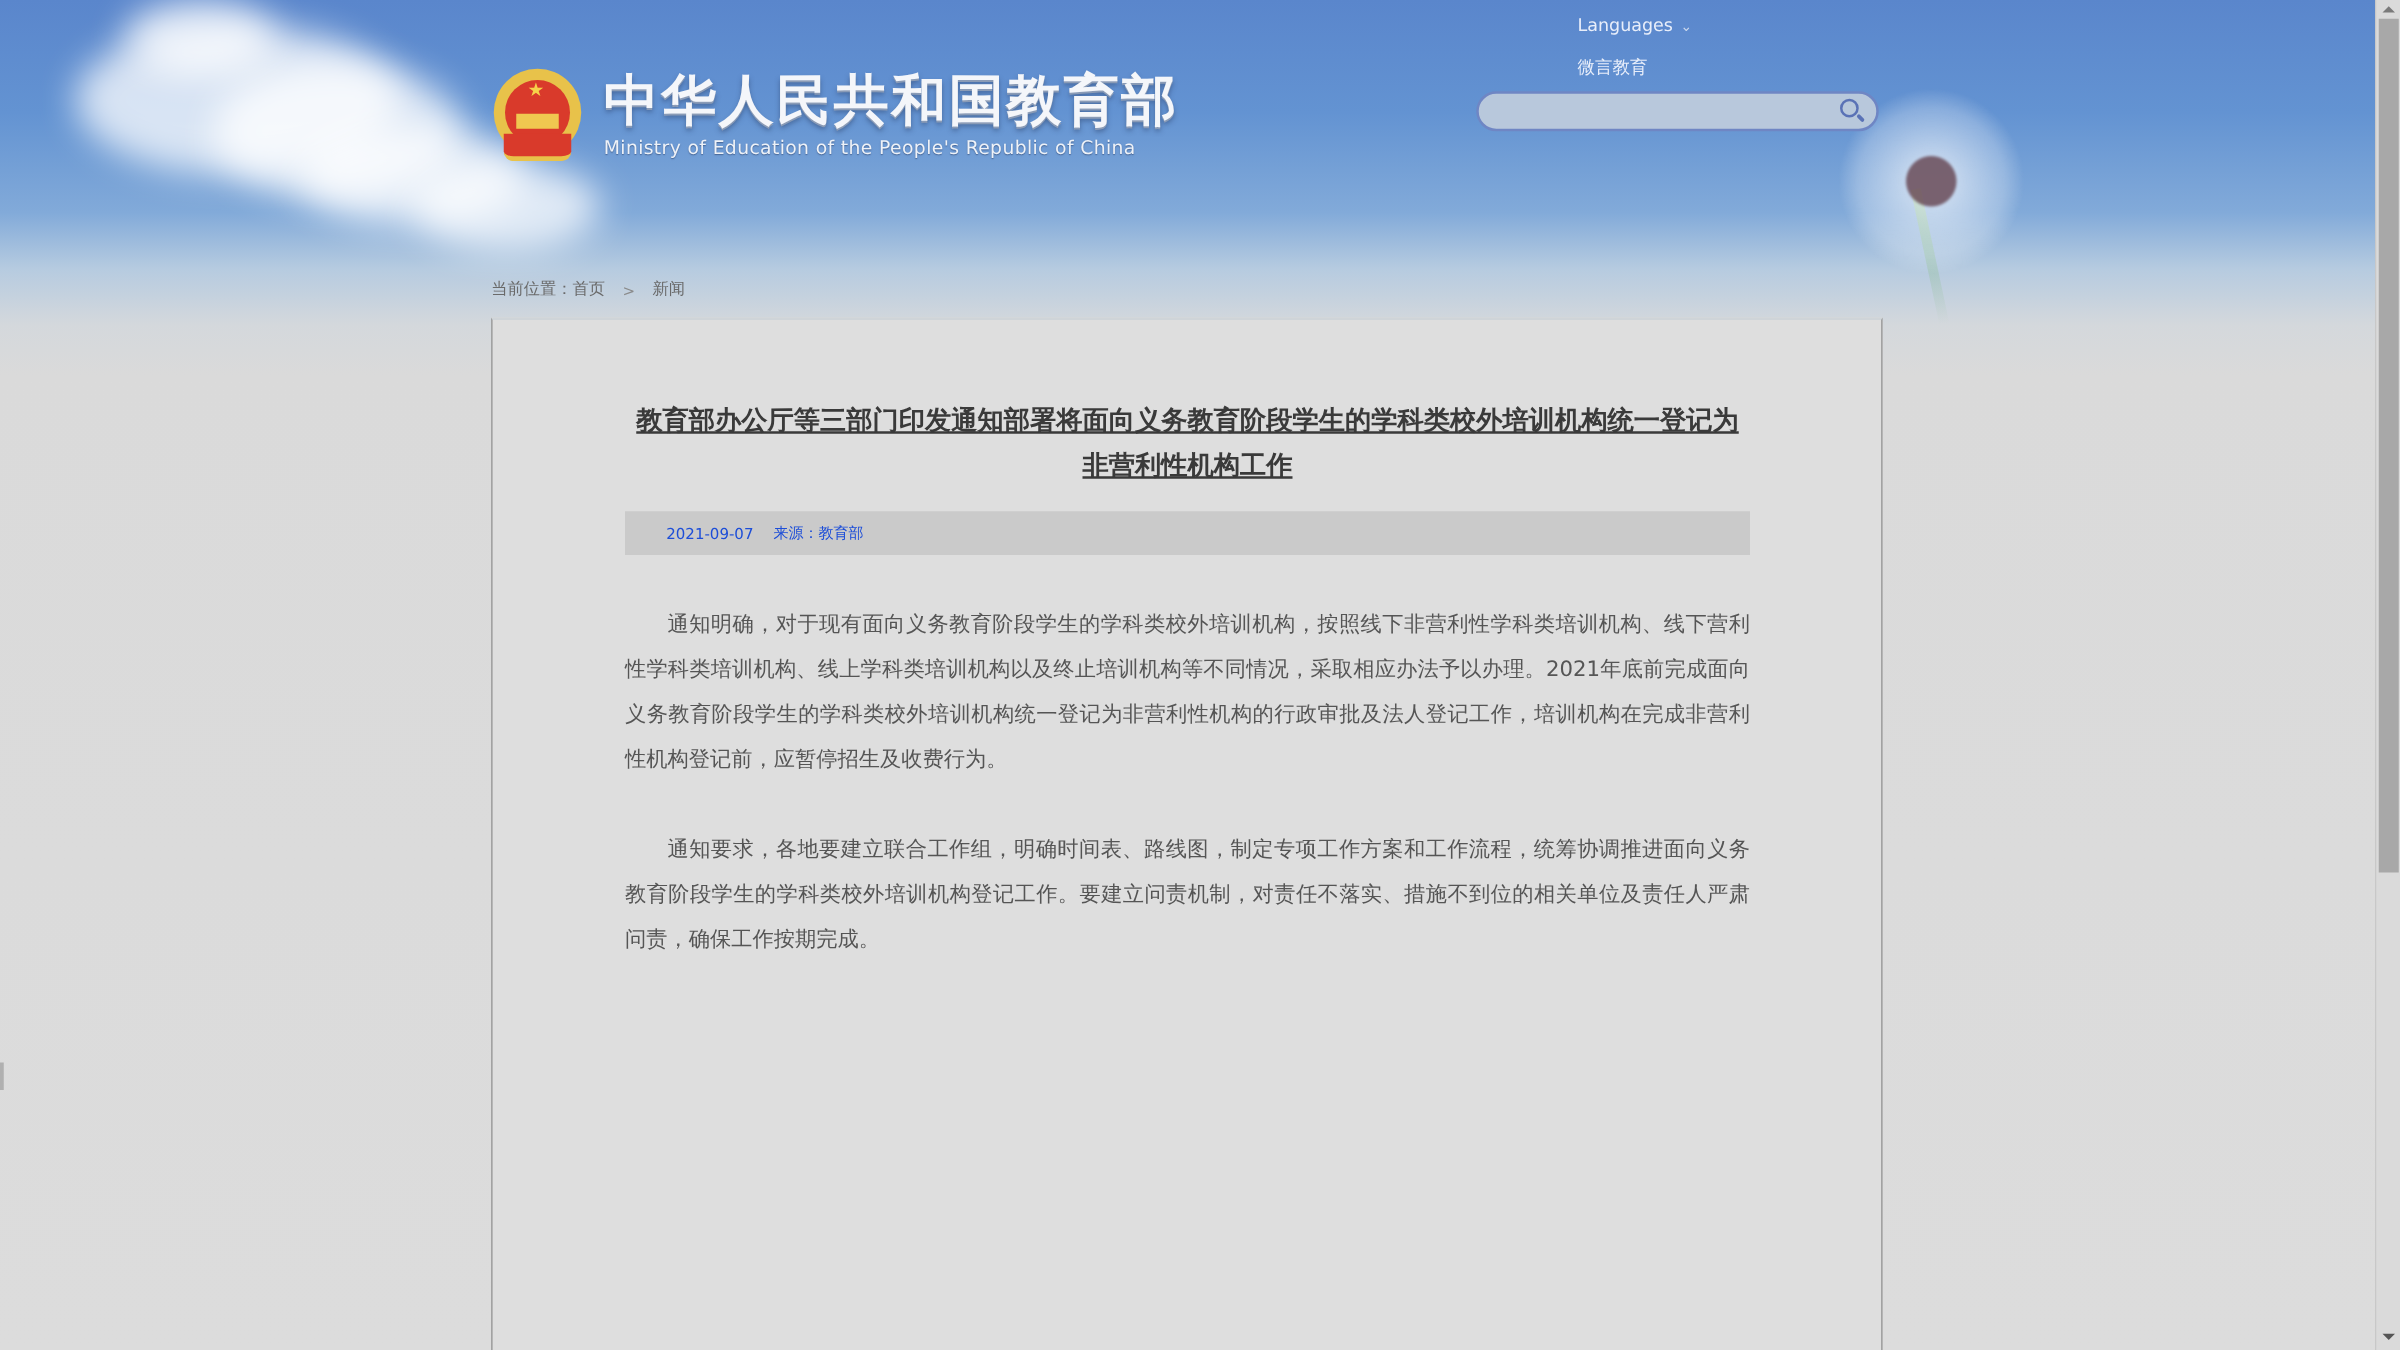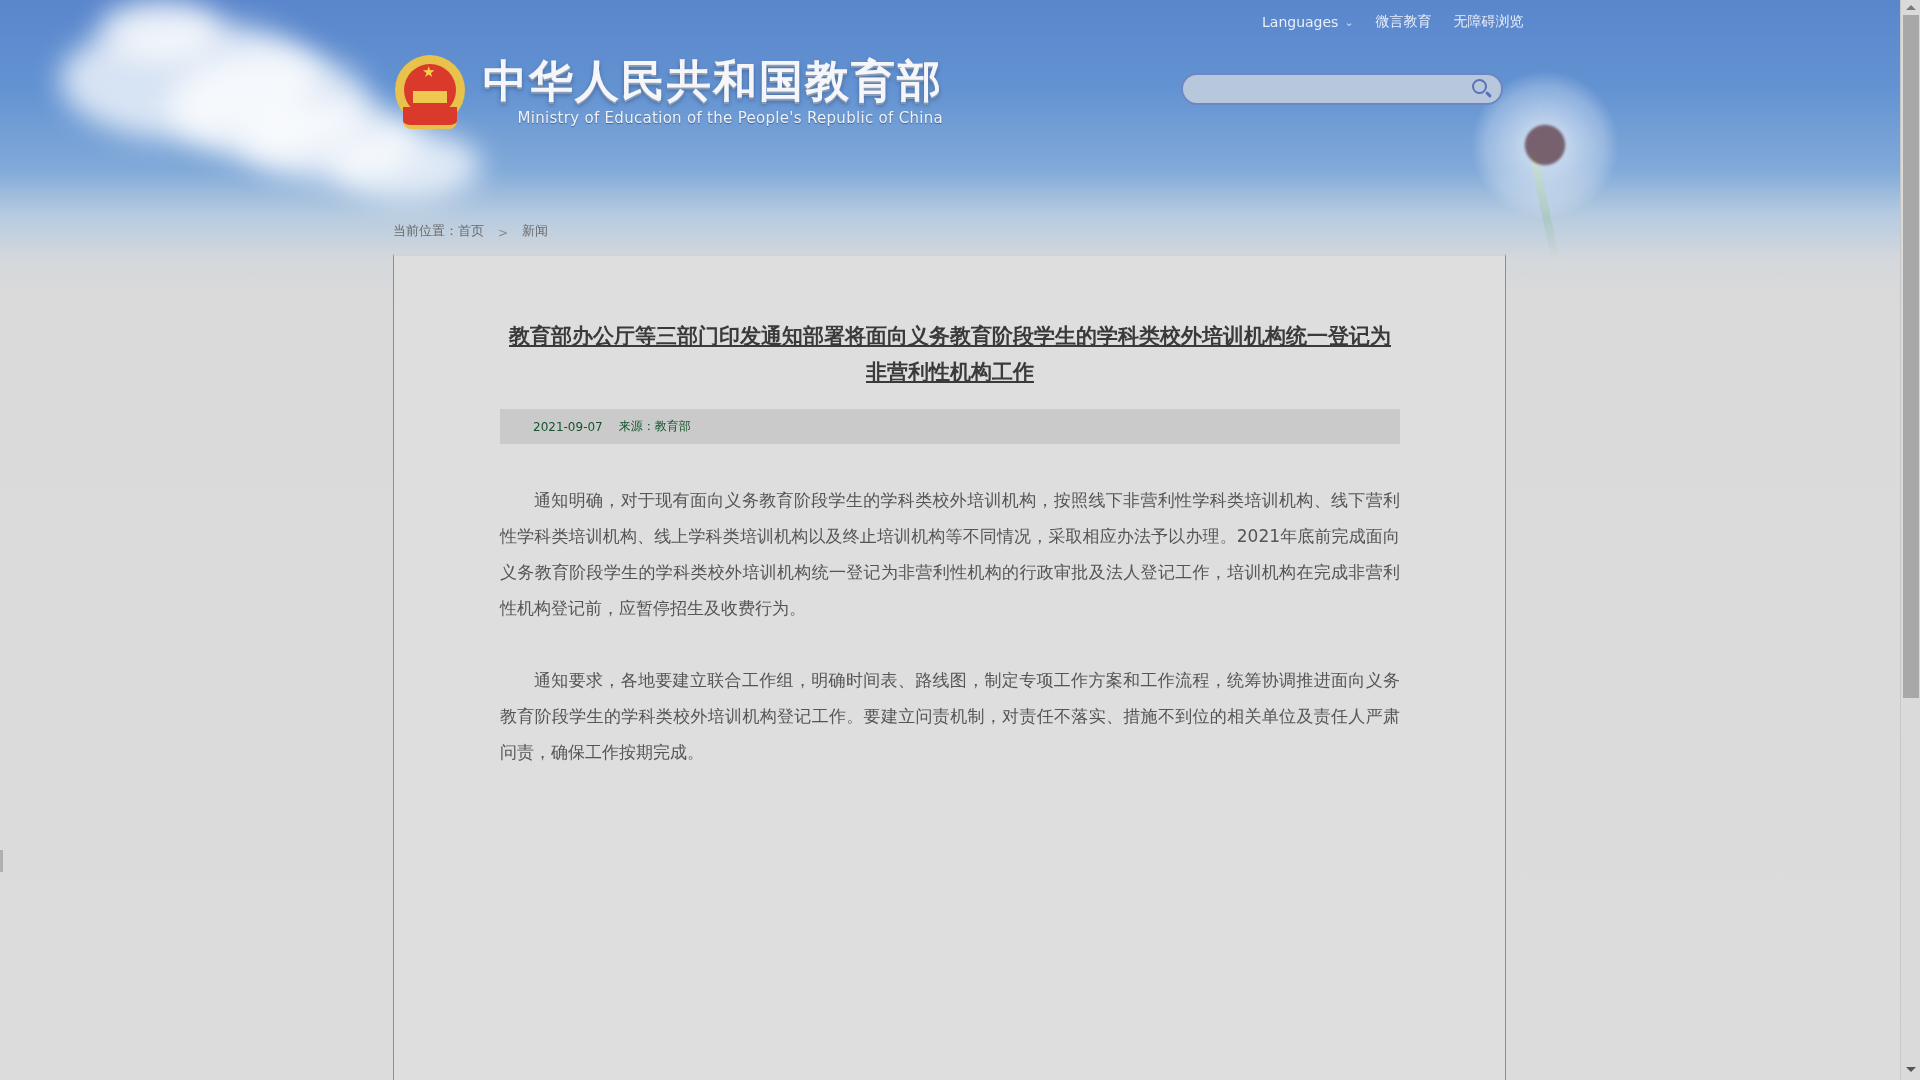--- a/index.html
+++ b/index.html
@@ -13,51 +13,51 @@
     position: absolute; left: 0; top: 0; width: 1900px; height: 1080px; overflow: hidden;
     background: linear-gradient(to bottom, #5a86cc 0px, #6393d2 90px, #82aad9 170px, #b6cbe0 215px, #d4d8dc 260px, #dadada 300px, #dcdcdc 1080px);
   }
   
   .cloud { position: absolute; border-radius: 50%; background: rgba(255,255,255,0.75); filter: blur(14px); }
   
   .dandelion { position: absolute; left: 1470px; top: 70px; width: 150px; height: 150px; border-radius: 50%;
     background: radial-gradient(circle, rgba(120,90,100,0.9) 0 18%, rgba(255,255,255,0.55) 20%, rgba(255,255,255,0.25) 55%, rgba(255,255,255,0) 70%); filter: blur(1px); }
   .dandelion-stem { position: absolute; left: 1540px; top: 150px; width: 8px; height: 110px; background: linear-gradient(to bottom, rgba(140,190,140,0.8), rgba(200,220,200,0)); transform: rotate(-12deg); }
 
-  .top-links { position: absolute; top: 13px; left: 1262px; display: flex; gap: 0; font-size: 14px; color: #e8eefa; }
+  .top-links { position: absolute; top: 13px; left: 1262px; display: flex; gap: 16px; font-size: 14px; color: #e8eefa; flex-direction: column; }
   .top-links .link { margin-right: 22px; cursor: pointer; display: flex; align-items: center; }
   .top-links .chev { font-size: 11px; margin-left: 6px; color: #d0dcef; }
 
   .logo { position: absolute; left: 395px; top: 55px; display: flex; align-items: flex-start; }
   .emblem { width: 70px; height: 76px; position: relative; }
   .emblem .ring { position: absolute; left: 0; top: 0; width: 70px; height: 70px; border-radius: 50%; background: #e8c24a; }
   .emblem .inner { position: absolute; left: 9px; top: 9px; width: 52px; height: 52px; border-radius: 50%; background: #d93a2b; }
   .emblem .star { position: absolute; left: 27px; top: 10px; color: #f6d24a; font-size: 15px; line-height: 1; }
   .emblem .gate { position: absolute; left: 18px; top: 36px; width: 34px; height: 12px; background: #f0c850; }
   .emblem .ribbon { position: absolute; left: 8px; top: 52px; width: 54px; height: 22px; background: #d93a2b; border-radius: 0 0 8px 8px; border-bottom: 4px solid #e8c24a; }
-  .logo-text { margin-left: 18px; text-align: right; }
+  .logo-text { margin-left: 18px; }
   .logo-cn { font-size: 44px; font-weight: bold; color: #f4f6fa; letter-spacing: 2px; line-height: 52px;
     text-shadow: 0 2px 0 #8a9bb6, 0 3px 4px rgba(40,60,100,0.5); }
   .logo-en { font-size: 15px; color: #eef2f8; letter-spacing: 0.3px; margin-top: 2px; text-shadow: 0 1px 1px rgba(40,60,100,0.6); }
 
   .search { position: absolute; left: 1181px; top: 73px; width: 322px; height: 32px; border-radius: 16px;
     background: #b8c8dc; border: 2px solid #6f86c4; display: flex; align-items: center; justify-content: flex-end; padding-right: 8px; }
   .search input { position: absolute; left: 12px; top: 4px; width: 270px; height: 20px; border: none; background: transparent; outline: none; font-size: 14px; }
   .search .search-icon { width: 22px; height: 22px; position: relative; cursor: pointer; }
   .search .search-icon .circ { position: absolute; left: 1px; top: 1px; width: 15px; height: 15px; border: 2.5px solid #5a72b6; border-radius: 50%; }
   .search .search-icon .handle { position: absolute; left: 14px; top: 15px; width: 7px; height: 3px; background: #5a72b6; transform: rotate(45deg); border-radius: 2px; }
 
   .breadcrumb { position: absolute; left: 393px; top: 222px; font-size: 13px; color: #6a6a6a; display: flex; align-items: flex-end; }
   .breadcrumb .sep { margin: 0 14px; color: #8a8a8a; font-size: 12px; }
   .breadcrumb a { color: #6a6a6a; text-decoration: none; cursor: pointer; }
 
   .content { position: absolute; left: 393px; top: 254px; width: 1113px; height: 900px; background: #dedede;
     border-left: 1px solid #8e8e8e; border-right: 1px solid #8e8e8e; border-top: 2px solid #cfd4d8; }
   .article-title { position: absolute; left: 106px; top: 62px; width: 900px; text-align: center; font-size: 21px; font-weight: bold; color: #3a3a3a; line-height: 36px; text-decoration: underline; }
-  .meta { position: absolute; left: 106px; top: 153px; width: 900px; height: 35px; background: #cacaca; font-size: 12px; color: #14532d; display: flex; align-items: center; padding-left: 33px; }
+  .meta { position: absolute; left: 106px; top: 153px; width: 900px; height: 35px; background: #cacaca; font-size: 12px; color: #1d4ed8; display: flex; align-items: center; padding-left: 33px; }
   .meta .source { margin-left: 16px; }
   .body { position: absolute; left: 106px; top: 226px; width: 900px; font-size: 17px; color: #555; line-height: 36px; }
   .body p { text-indent: 2em; margin-bottom: 36px; text-align: justify; }
 
   .scrollbar { position: absolute; left: 1900px; top: 0; width: 20px; height: 1080px; background: #dadada; border-left: 1px solid #c8c8c8; }
   .scrollbar .arrow-up { position: absolute; left: 5px; top: 5px; width: 0; height: 0; border-left: 5px solid transparent; border-right: 5px solid transparent; border-bottom: 5px solid #7a7a7a; }
   .scrollbar .arrow-down { position: absolute; left: 5px; top: 1067px; width: 0; height: 0; border-left: 5px solid transparent; border-right: 5px solid transparent; border-top: 5px solid #555; }
   .scrollbar .thumb { position: absolute; left: 2px; top: 15px; width: 16px; height: 683px; background: #a8a8a8; }
   .left-edge { position: absolute; left: 0; top: 850px; width: 3px; height: 22px; background: #b0b0b0; }
 </style>

